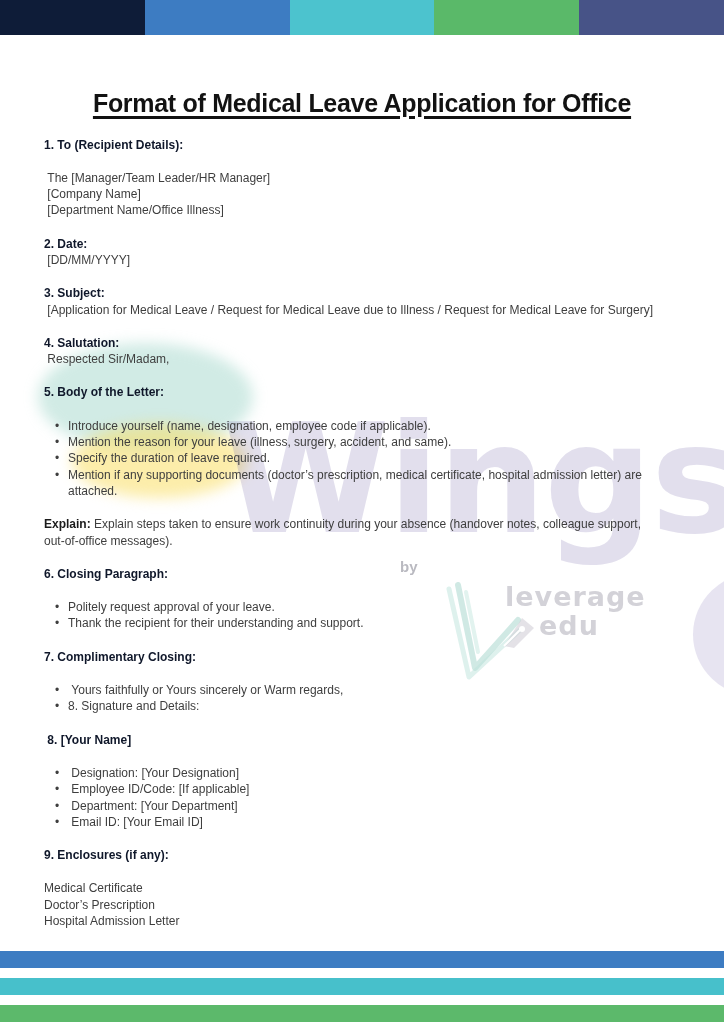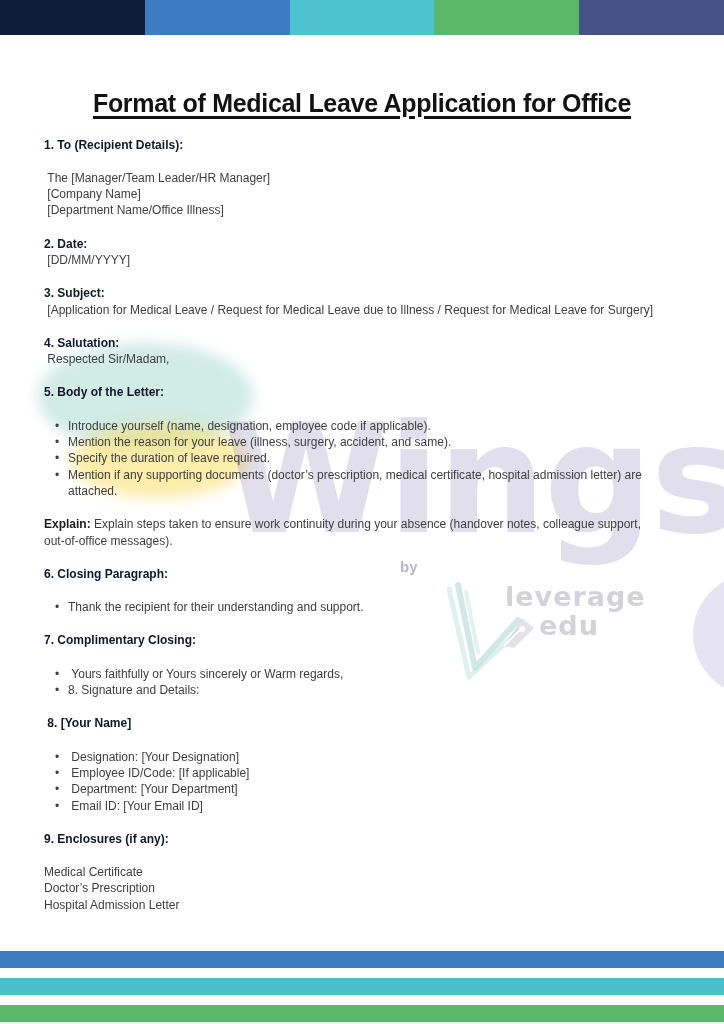--- a/index.html
+++ b/index.html
@@ -107,20 +107,21 @@
         <div class="h">5. Body of the Letter:</div>
         <ul class="blts">
           <li>Introduce yourself (name, designation, employee code if applicable).</li>
           <li>Mention the reason for your leave (illness, surgery, accident, and same).</li>
           <li>Specify the duration of leave required.</li>
           <li>Mention if any supporting documents (doctor’s prescription, medical certificate, hospital admission letter) are attached.</li>
         </ul>
         <div class="para"><span class="lead">Explain:</span><span> Explain steps taken to ensure work continuity during your absence (handover notes, colleague support, out-of-office messages).</span></div>
         <div class="h">6. Closing Paragraph:</div>
         <ul class="blts">
+          <li>Politely request approval of your leave.</li>
           <li>Thank the recipient for their understanding and support.</li>
         </ul>
         <div class="h">7. Complimentary Closing:</div>
         <ul class="blts">
           <li> Yours faithfully or Yours sincerely or Warm regards,</li>
           <li>8. Signature and Details:</li>
         </ul>
         <div class="h"> 8. [Your Name]</div>
         <ul class="blts">
           <li> Designation: [Your Designation]</li>

